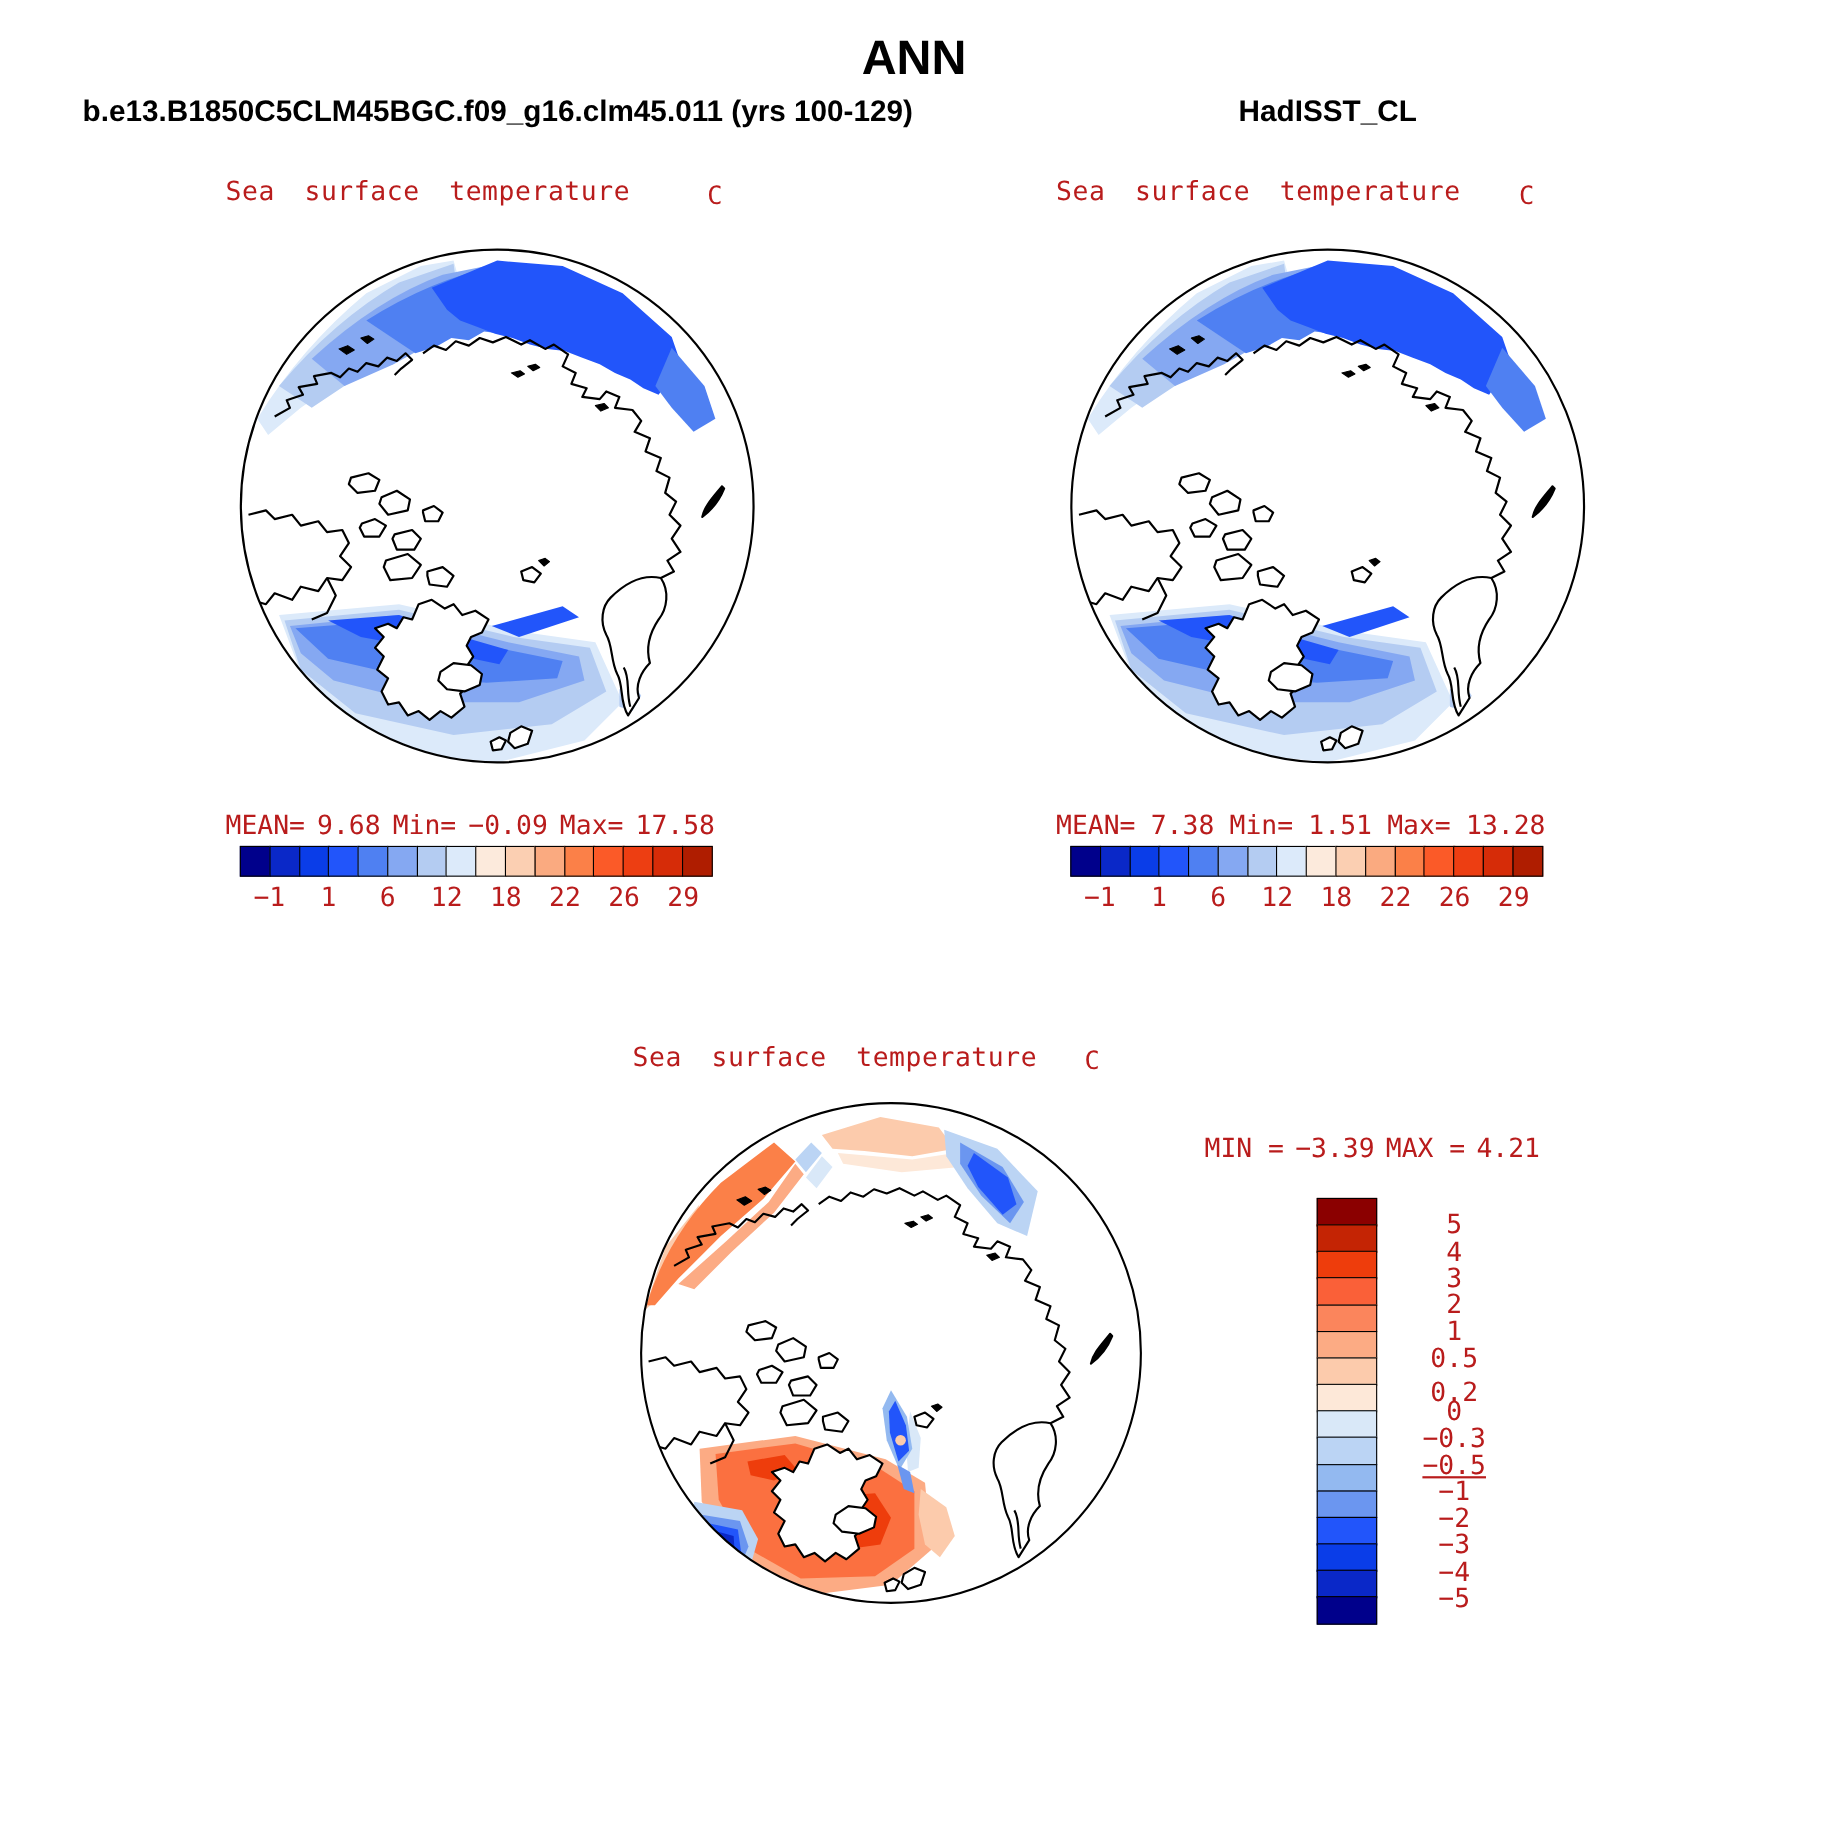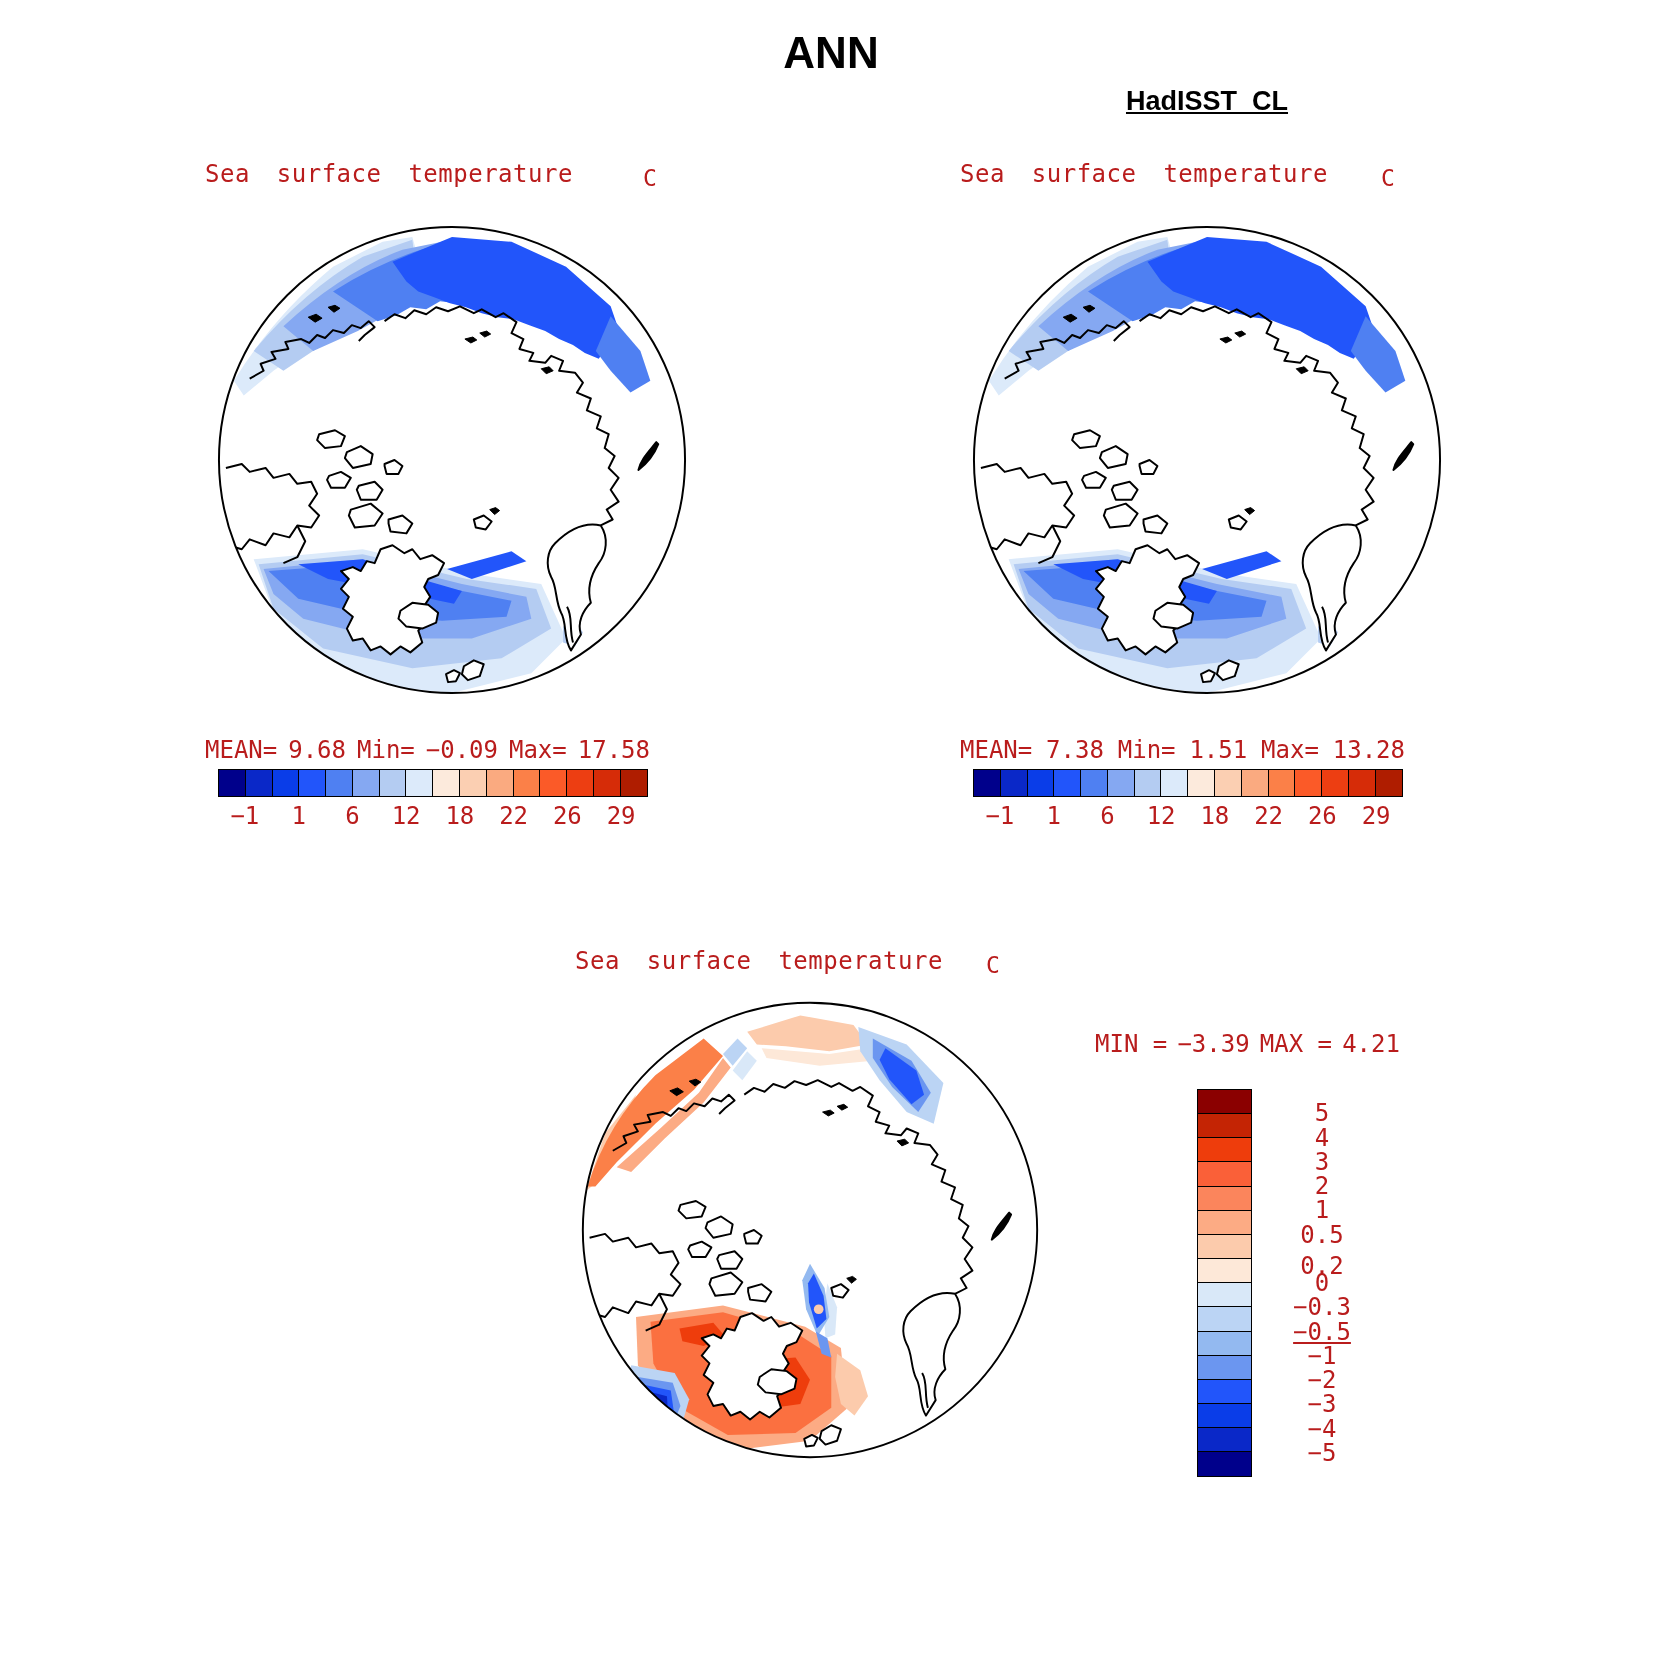--- a/index.html
+++ b/index.html
@@ -1,19 +1,19 @@
 <!DOCTYPE html>
 <html><head>
 <meta charset="utf-8">
 <style>
   html,body{margin:0;padding:0;background:#ffffff;}
   #canvas{position:relative;width:1663px;height:1666px;background:#fff;overflow:hidden;
           font-family:"Liberation Sans",sans-serif;color:#000;}
   .hdr{position:absolute;font-weight:bold;font-size:27px;white-space:nowrap;}
-  .hdr-center{transform:translateX(-50%);text-decoration:underline;}
+  .hdr-center{transform:translateX(-50%);}
   #ann-title{position:absolute;left:831px;top:28px;transform:translateX(-50%);
              font-weight:bold;font-size:44px;}
   .plot-text{font-family:"DejaVu Sans Mono","Liberation Mono",monospace;color:#b91c1c;}
   .subtitle{position:absolute;font-size:24px;letter-spacing:.5px;word-spacing:12px;white-space:nowrap;}
   .units{position:absolute;font-size:23px;}
   .stats-row{position:absolute;display:flex;justify-content:space-between;font-size:24px;white-space:nowrap;}
   .cbar-h{position:absolute;display:flex;width:430px;height:28px;}
   .cb-box{flex:1 1 auto;border:1.5px solid #000;margin-left:-1.5px;}
   .cb-box:first-child{margin-left:0;}
   .hticks{position:absolute;width:430px;height:30px;font-size:24px;}
@@ -25,20 +25,21 @@
   .vtick{position:absolute;left:50%;transform:translate(-50%,-50%);white-space:nowrap;}
   .map{position:absolute;}
   svg{display:block;}
 </style>
 </head>
 <body>
 
 <div id="canvas">
 
   <div id="ann-title">ANN</div>
+  <div class="hdr" style="left:75px;top:86px;">b.e13.B1850C5CLM45BGC.f09_g16.clm45.011 (yrs 100-129)</div>
   <div class="hdr hdr-center" style="left:1207px;top:86px;">HadISST_CL</div>
 
   <div class="subtitle plot-text" style="left:205px;top:160px;">Sea surface temperature</div>
   <div class="units plot-text" style="left:643px;top:165px;">C</div>
   <div class="subtitle plot-text" style="left:960px;top:160px;">Sea surface temperature</div>
   <div class="units plot-text" style="left:1381px;top:165px;">C</div>
   <div class="subtitle plot-text" style="left:575px;top:947px;">Sea surface temperature</div>
   <div class="units plot-text" style="left:986px;top:952px;">C</div>
 
   <div class="map" style="left:214px;top:222px;">

